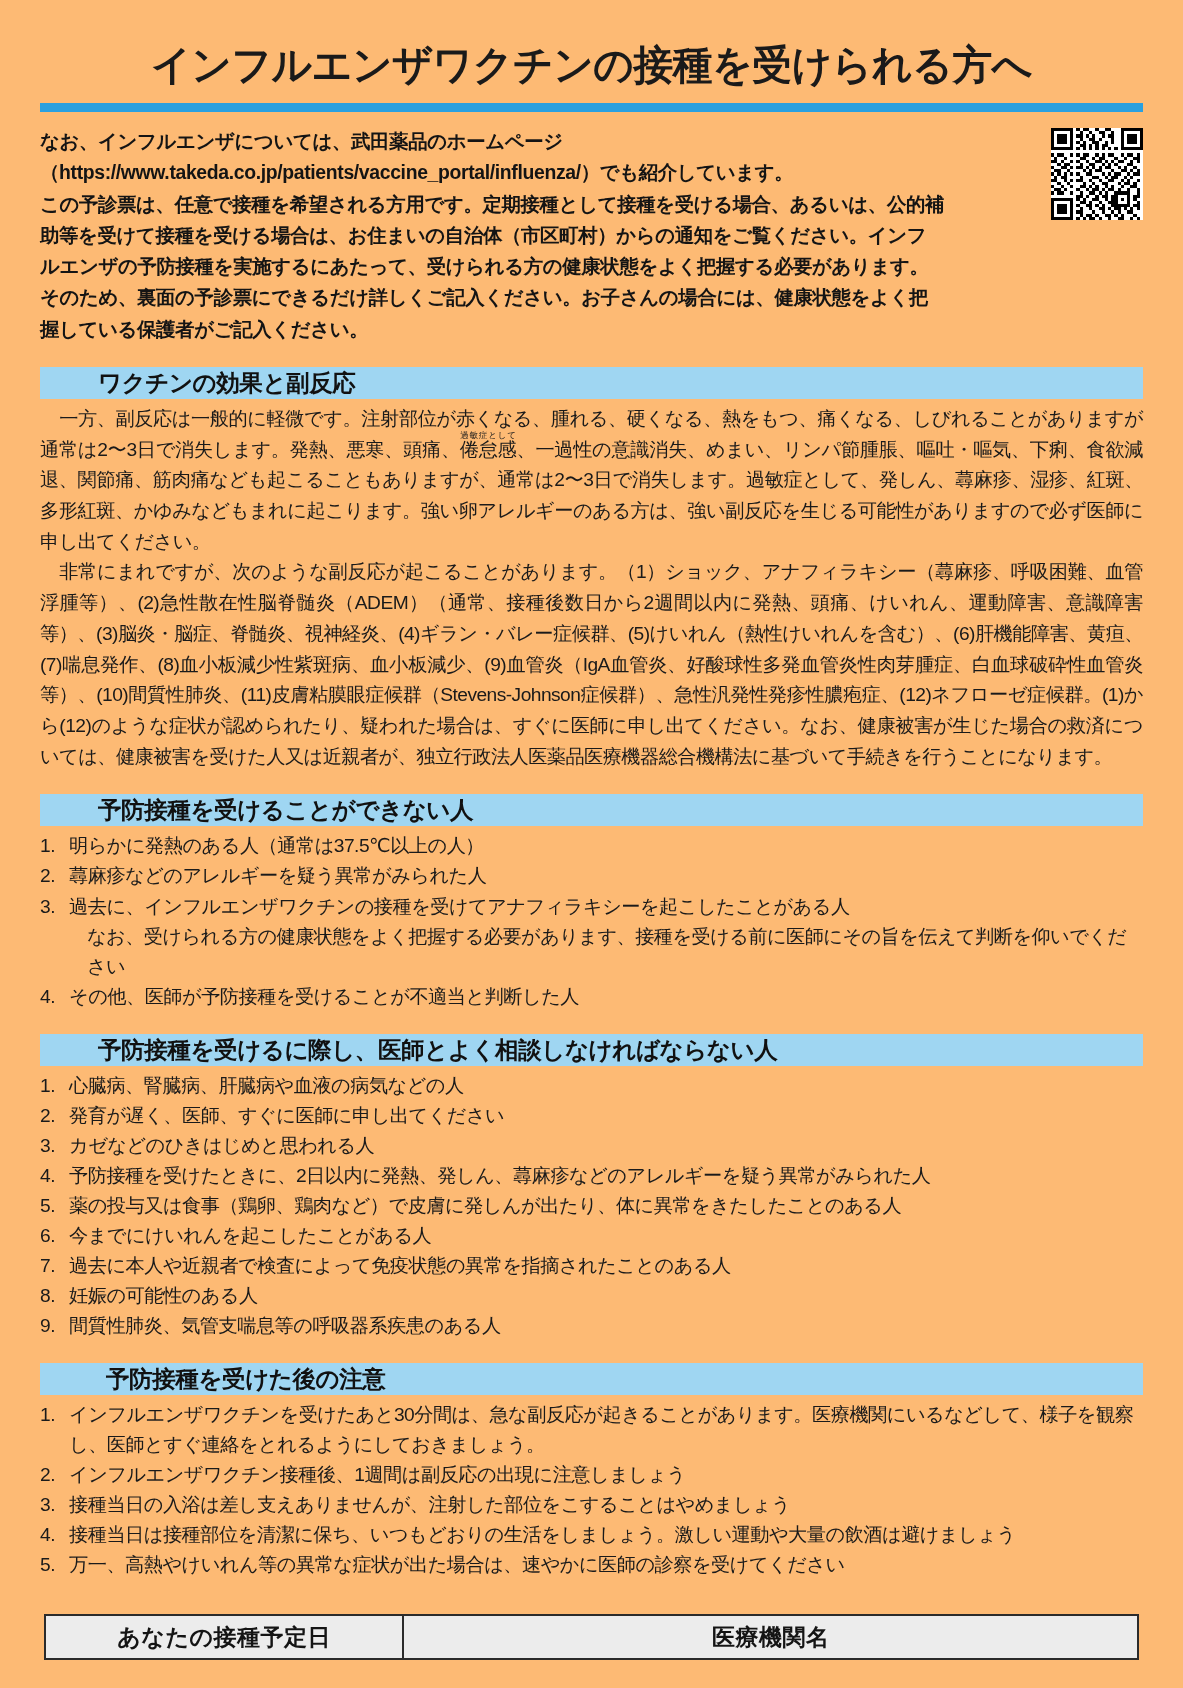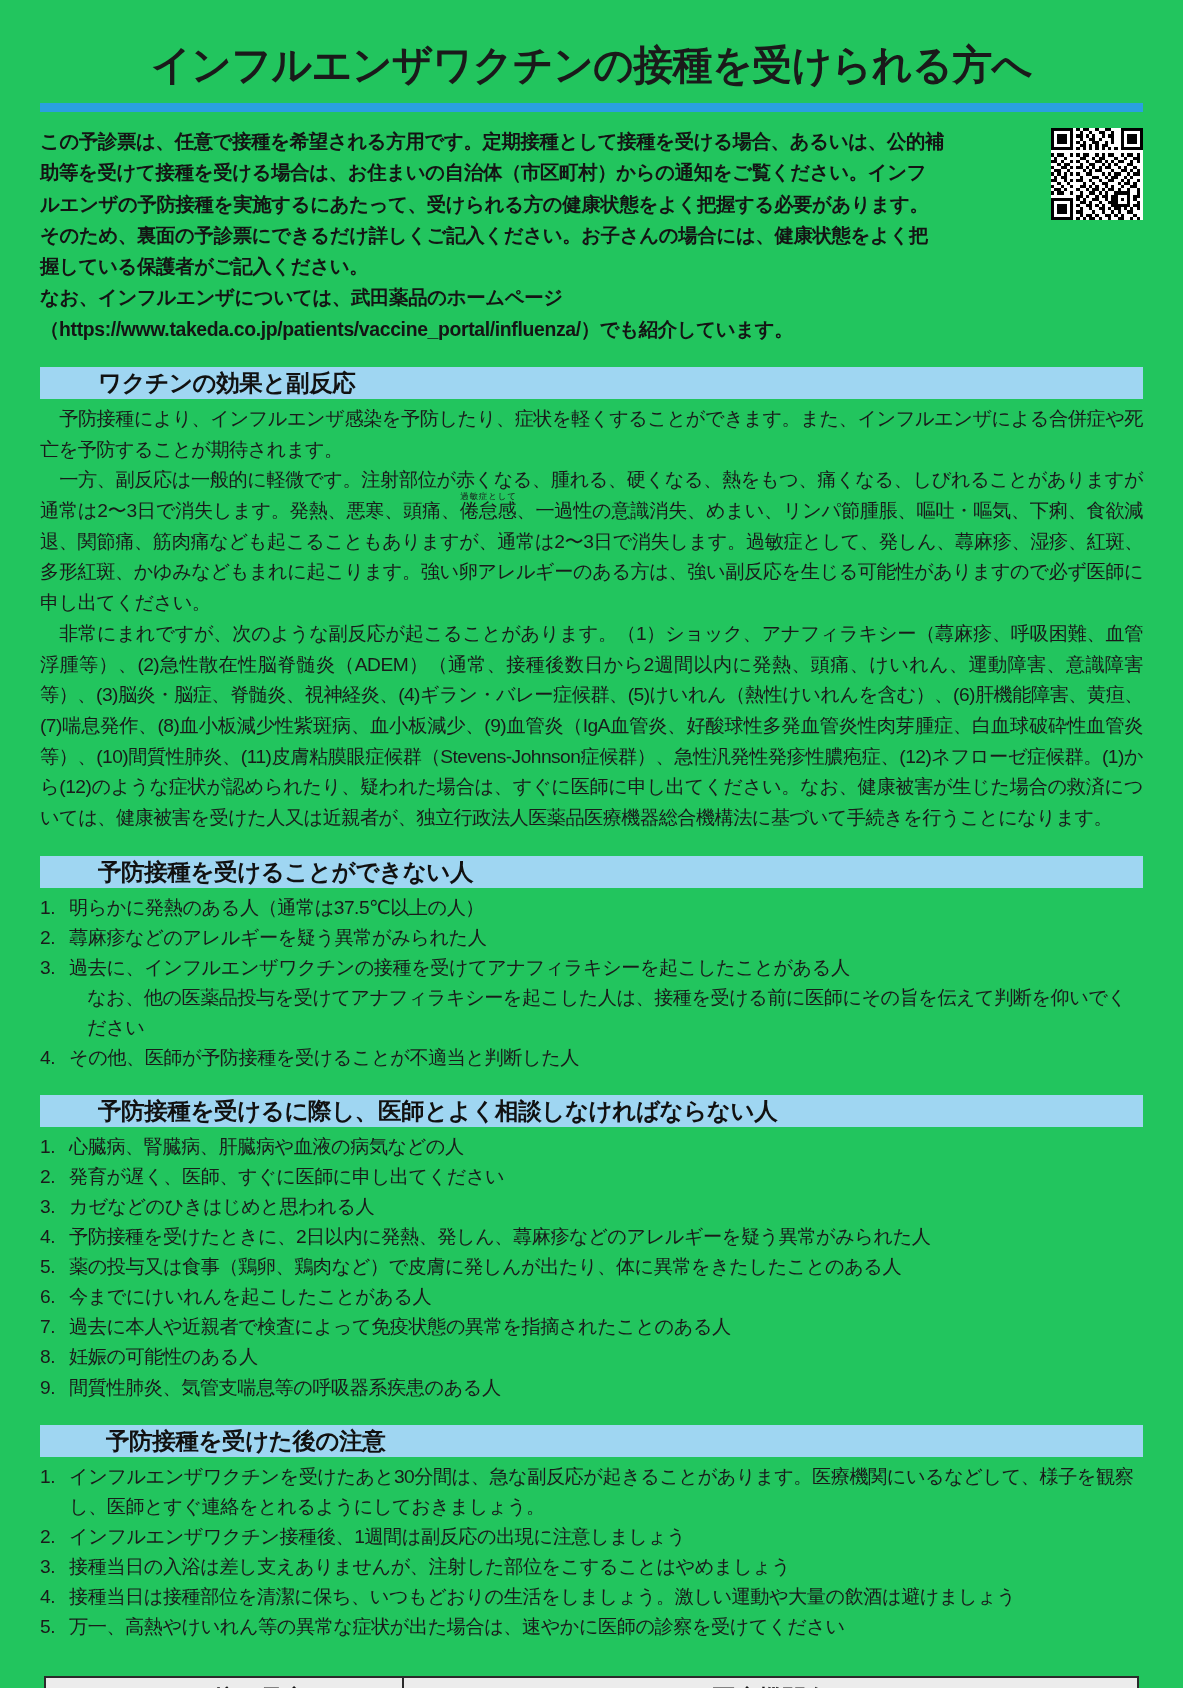--- a/index.html
+++ b/index.html
@@ -9,21 +9,21 @@
   }
   body {
     font-family: "Liberation Sans", "DejaVu Sans", sans-serif;
     color: #1a1a1a;
   }
   #page {
     position: relative;
     width: 1183px;
     height: 1688px;
     margin: 0 auto;
-    background: #22c55e;
+    background: #fdba74;
     box-sizing: border-box;
     overflow: hidden;
   }
 
   
   .title-wrap {
     padding: 42px 40px 0 40px;
     text-align: center;
   }
   .doc-title {
@@ -166,22 +166,22 @@
 
 <div id="page">
 
   <div class="title-wrap">
     <div class="doc-title">インフルエンザワクチンの接種を受けられる方へ</div>
   </div>
   <div class="title-rule"></div>
 
   <div class="intro-block">
     <div class="intro-text">
+      <p>なお、インフルエンザについては、武田薬品のホームページ（https://www.takeda.co.jp/patients/vaccine_portal/influenza/）でも紹介しています。</p>
       <p>この予診票は、任意で接種を希望される方用です。定期接種として接種を受ける場合、あるいは、公的補助等を受けて接種を受ける場合は、お住まいの自治体（市区町村）からの通知をご覧ください。インフルエンザの予防接種を実施するにあたって、受けられる方の健康状態をよく把握する必要があります。そのため、裏面の予診票にできるだけ詳しくご記入ください。お子さんの場合には、健康状態をよく把握している保護者がご記入ください。</p>
-      <p>なお、インフルエンザについては、武田薬品のホームページ（https://www.takeda.co.jp/patients/vaccine_portal/influenza/）でも紹介しています。</p>
     </div>
     <svg class="qr" viewBox="0 0 29 29" shape-rendering="crispEdges" aria-hidden="true">
       <rect width="29" height="29" fill="#ffffff"></rect>
       <g fill="#000000">
 
         <rect x="0" y="0" width="7" height="1"></rect>
           <rect x="0" y="6" width="7" height="1"></rect>
         <rect x="0" y="0" width="1" height="7"></rect>
           <rect x="6" y="0" width="1" height="7"></rect>
         <rect x="2" y="2" width="3" height="3"></rect>
@@ -415,21 +415,20 @@
           <rect x="27" y="28" width="1" height="1"></rect>
       </g>
     </svg>
   </div>
 
   <div class="section">
     <div class="sec-head" style="background: rgb(159, 214, 242);">
       <span class="swatch"></span>
       <span class="sec-title">ワクチンの効果と副反応</span>
     </div>
-    <p class="para">予防接種により、インフルエンザ感染を予防したり、症状を軽くすることができます。また、インフルエンザによる合併症や死亡を予防することが期待されます。</p>
     <p class="para">一方、副反応は一般的に軽微です。注射部位が赤くなる、腫れる、硬くなる、熱をもつ、痛くなる、しびれることがありますが通常は2〜3日で消失します。発熱、悪寒、頭痛、<ruby>倦怠感<rt>過敏症として</rt></ruby>、一過性の意識消失、めまい、リンパ節腫脹、嘔吐・嘔気、下痢、食欲減退、関節痛、筋肉痛なども起こることもありますが、通常は2〜3日で消失します。過敏症として、発しん、蕁麻疹、湿疹、紅斑、多形紅斑、かゆみなどもまれに起こります。強い卵アレルギーのある方は、強い副反応を生じる可能性がありますので必ず医師に申し出てください。</p>
     <p class="para">非常にまれですが、次のような副反応が起こることがあります。（1）ショック、アナフィラキシー（蕁麻疹、呼吸困難、血管浮腫等）、(2)急性散在性脳脊髄炎（ADEM）（通常、接種後数日から2週間以内に発熱、頭痛、けいれん、運動障害、意識障害等）、(3)脳炎・脳症、脊髄炎、視神経炎、(4)ギラン・バレー症候群、(5)けいれん（熱性けいれんを含む）、(6)肝機能障害、黄疸、(7)喘息発作、(8)血小板減少性紫斑病、血小板減少、(9)血管炎（IgA血管炎、好酸球性多発血管炎性肉芽腫症、白血球破砕性血管炎等）、(10)間質性肺炎、(11)皮膚粘膜眼症候群（Stevens-Johnson症候群）、急性汎発性発疹性膿疱症、(12)ネフローゼ症候群。(1)から(12)のような症状が認められたり、疑われた場合は、すぐに医師に申し出てください。なお、健康被害が生じた場合の救済については、健康被害を受けた人又は近親者が、独立行政法人医薬品医療機器総合機構法に基づいて手続きを行うことになります。</p>
   </div>
 
   <div class="section">
     <div class="sec-head" style="background: rgb(159, 214, 242);">
       <span class="swatch"></span>
       <span class="sec-title">予防接種を受けることができない人</span>
     </div>
     <ol class="num-list">
@@ -437,21 +436,21 @@
         <span class="lnum">1.</span>
         <span class="ltext">明らかに発熱のある人（通常は37.5℃以上の人）</span>
       </li>
       <li>
         <span class="lnum">2.</span>
         <span class="ltext">蕁麻疹などのアレルギーを疑う異常がみられた人</span>
       </li>
       <li>
         <span class="lnum">3.</span>
         <span class="ltext">過去に、インフルエンザワクチンの接種を受けてアナフィラキシーを起こしたことがある人</span>
-        <span class="sub-note">なお、他の医薬品投与を受けてアナフィラキシーを起こした人は、接種を受ける前に医師にその旨を伝えて判断を仰いでください</span>
+        <span class="sub-note">なお、受けられる方の健康状態をよく把握する必要があります、接種を受ける前に医師にその旨を伝えて判断を仰いでください</span>
       </li>
       <li>
         <span class="lnum">4.</span>
         <span class="ltext">その他、医師が予防接種を受けることが不適当と判断した人</span>
       </li>
     </ol>
   </div>
 
   <div class="section">
     <div class="sec-head" style="background: rgb(159, 214, 242);">

